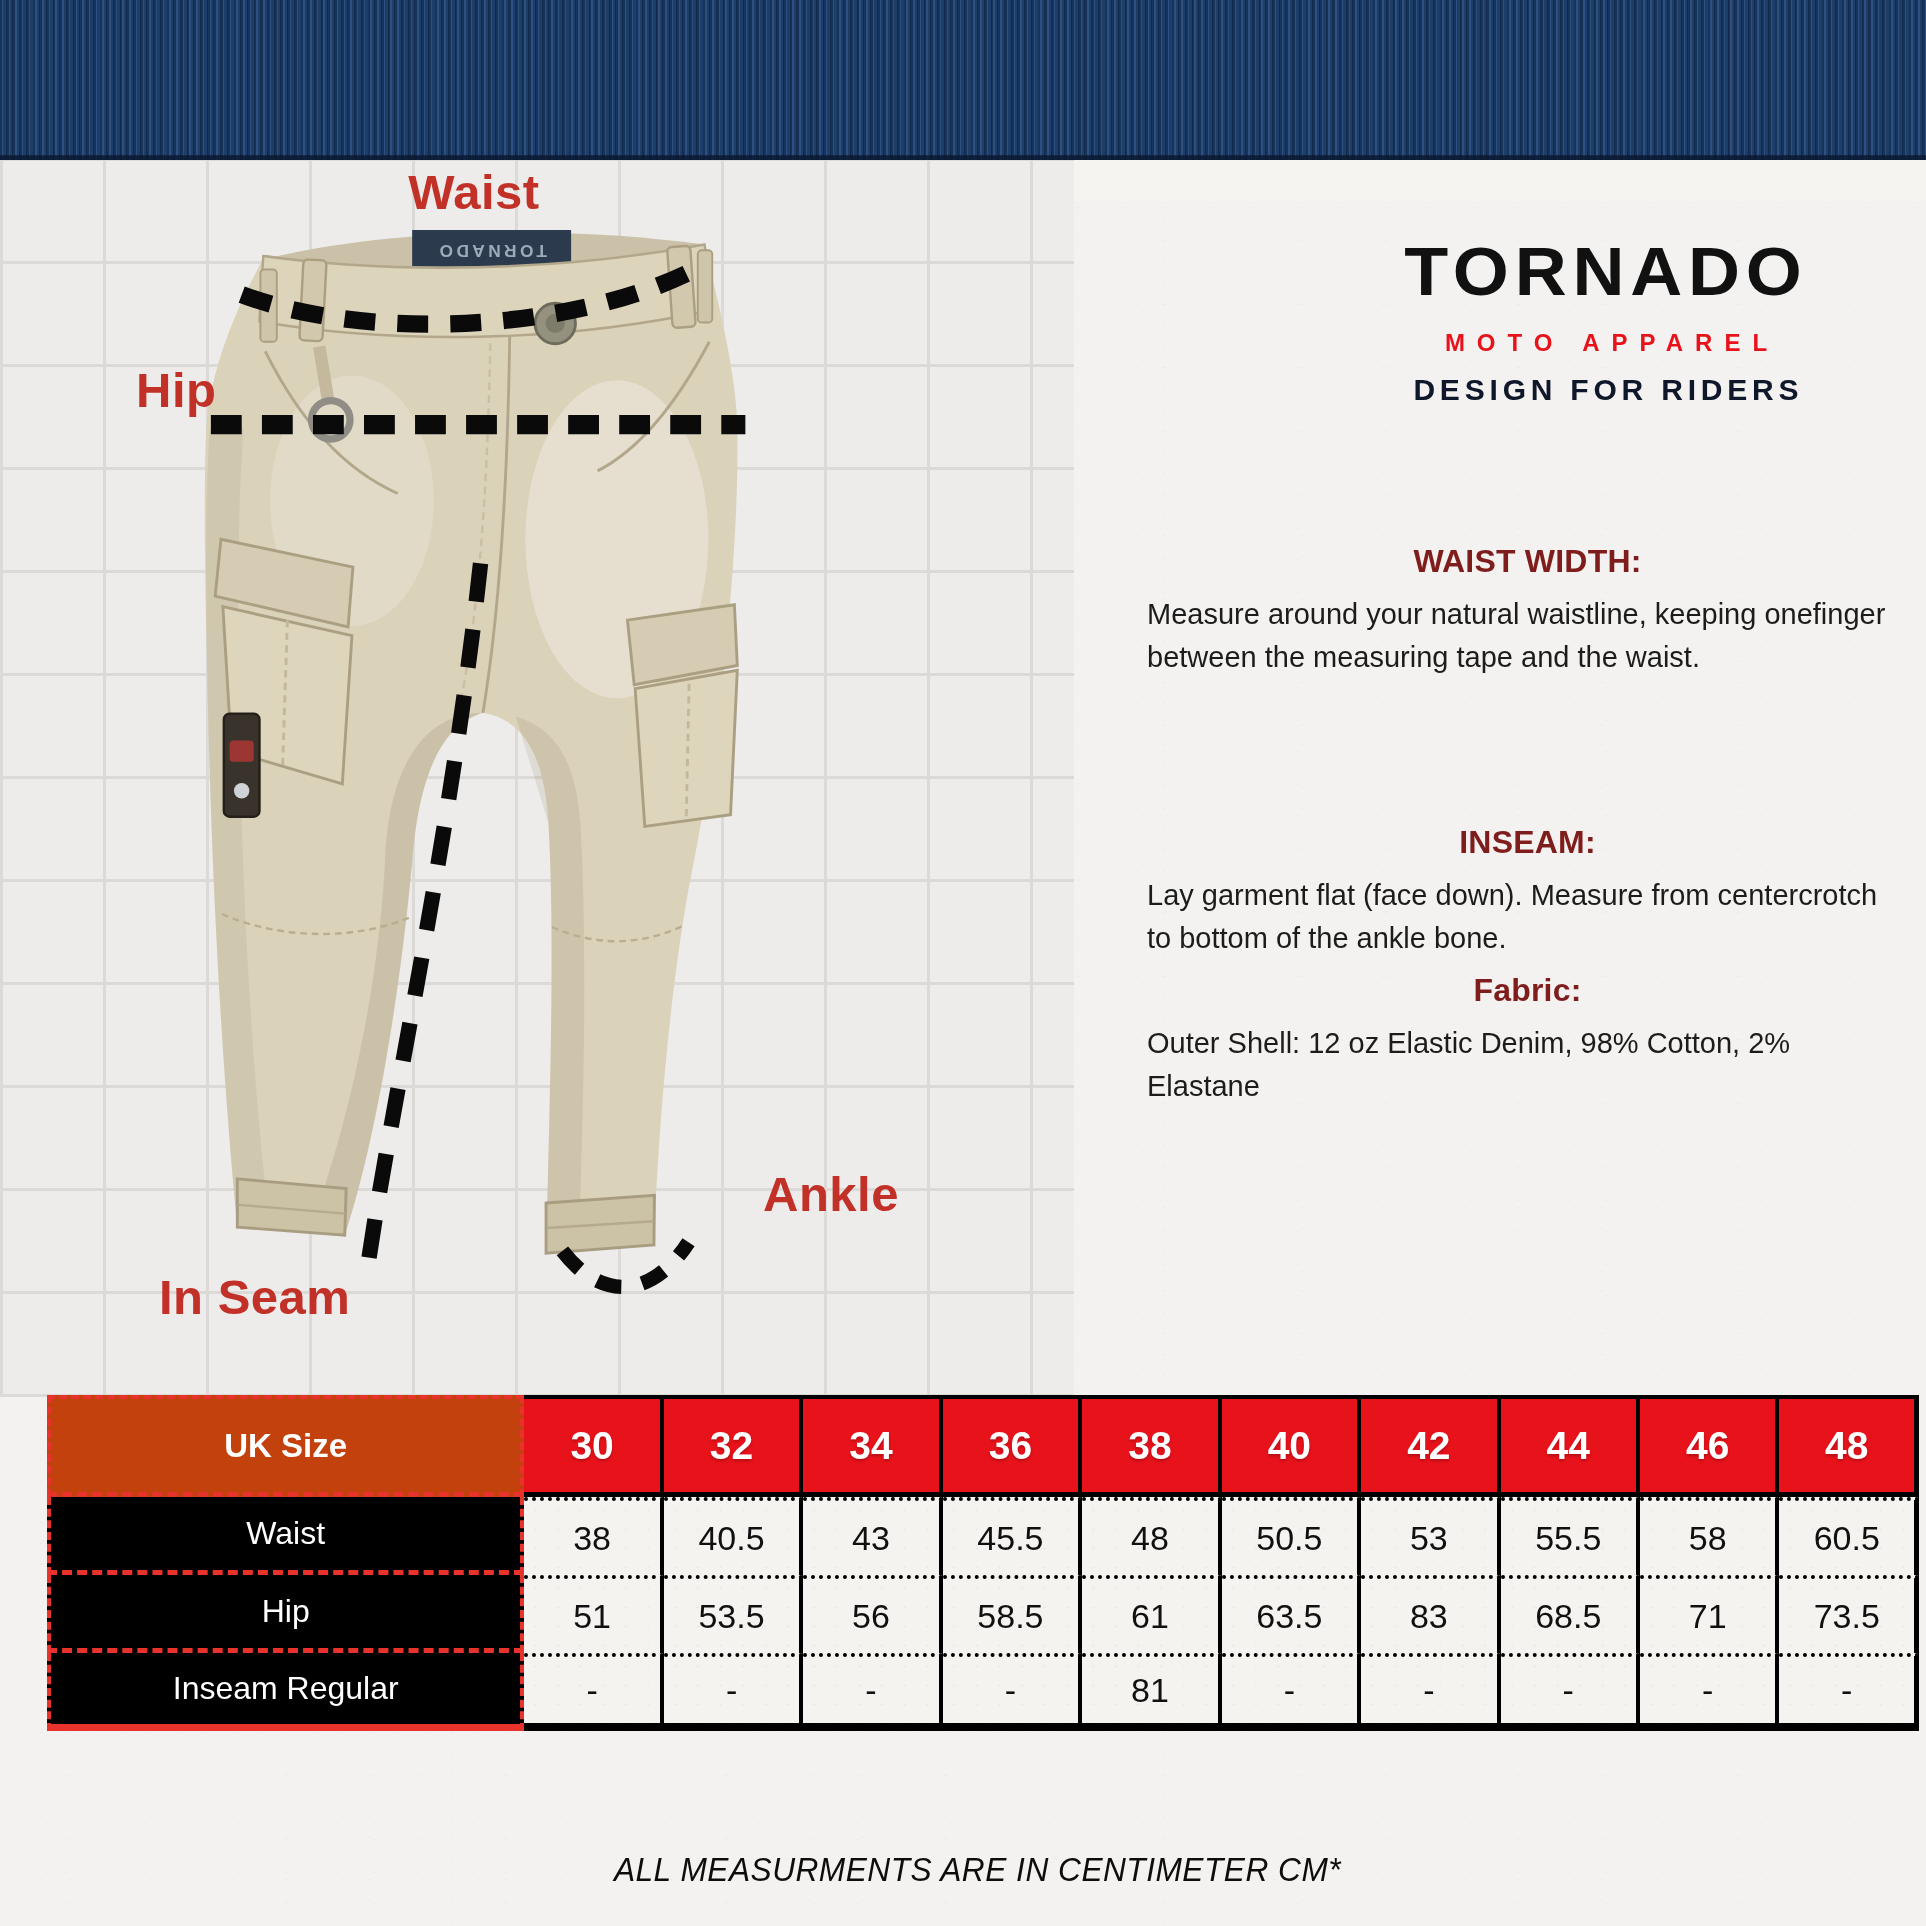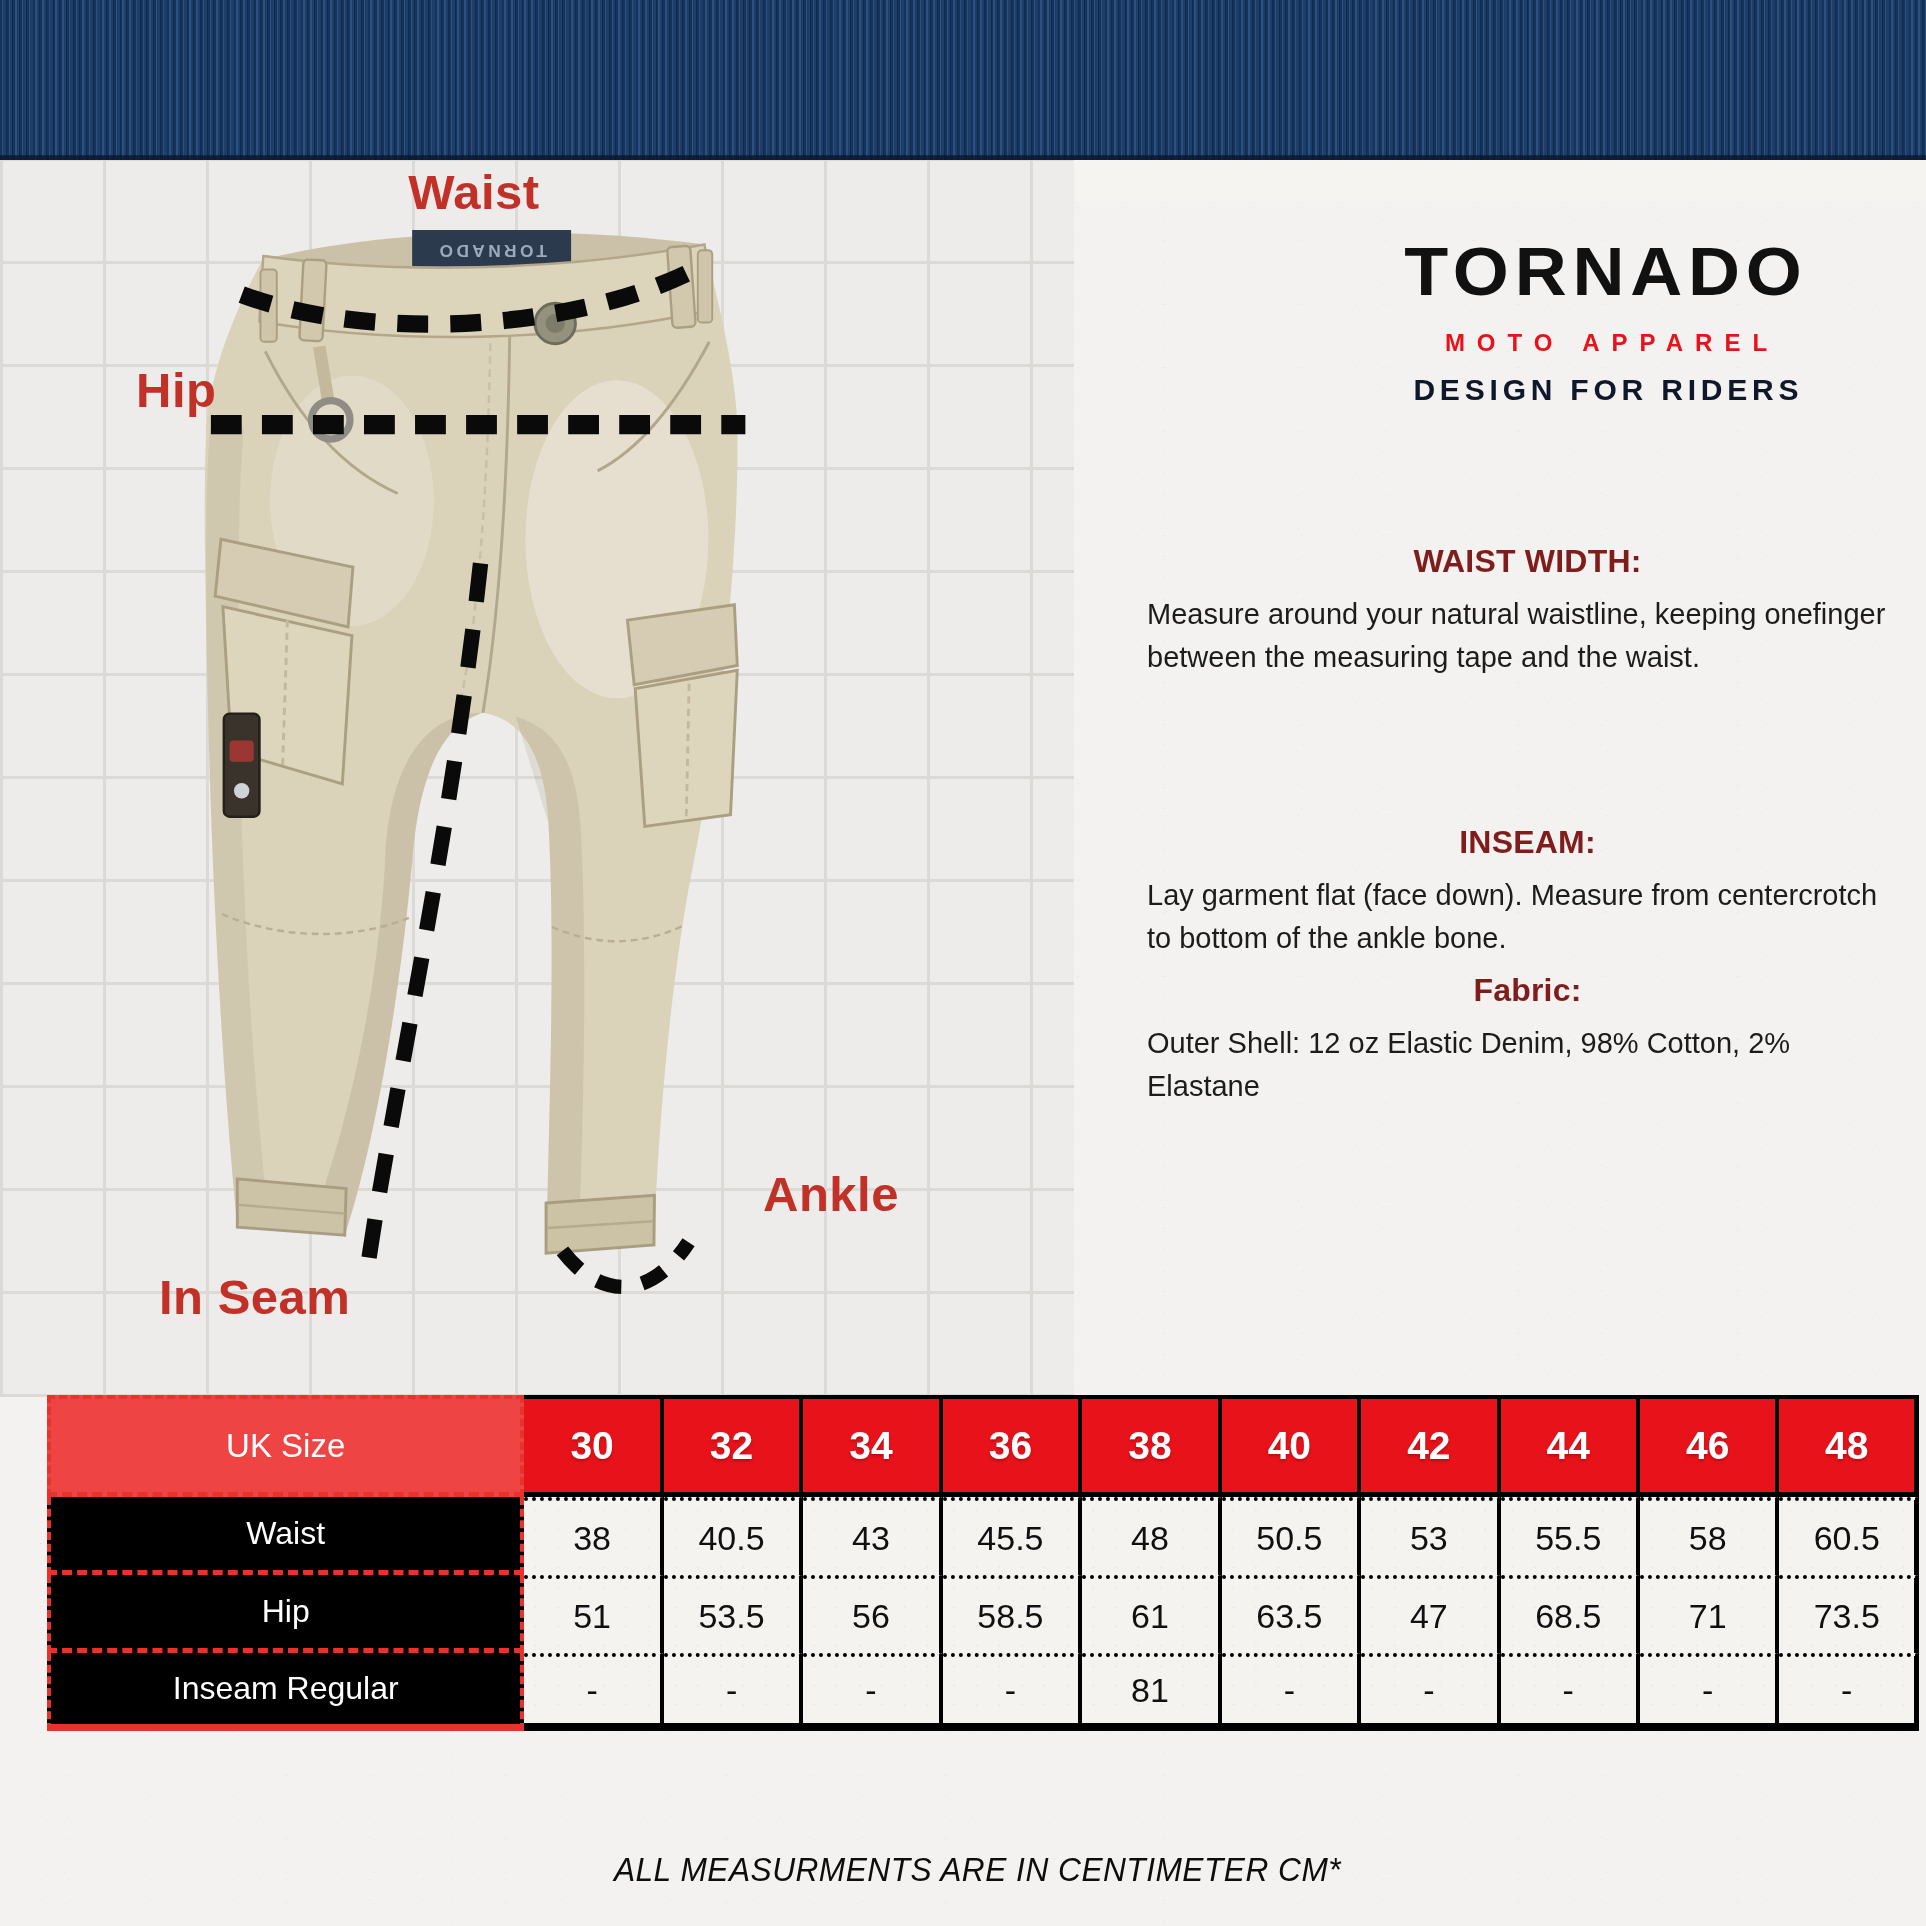--- a/index.html
+++ b/index.html
@@ -59,21 +59,21 @@
   .info{left:1147px;width:761px;}
   .info h3{margin:0 0 12.5px 0;font-size:32px;letter-spacing:0.2px;color:#7f1d1d;text-align:center;}
   .info p{margin:0;font-size:29px;line-height:1.5;color:#1c1c1c;}
 
   
   .table-wrap{left:47px;top:1395px;width:1872px;}
   table{border-collapse:separate;border-spacing:0;table-layout:fixed;width:100%;}
   thead tr{height:102px;} tbody tr{height:78px;}
   th,td{text-align:center;vertical-align:middle;padding:0;overflow:hidden;}
   .head-lbl{
-    background:#ef4444;color:#fff;font-size:33px;font-weight:normal;
+    background:#c2410c;color:#fff;font-size:33px;font-weight:bold;
     border-top:4.8px dashed var(--dashred);
     border-left:4.8px dashed var(--dashred);
     border-right:4.8px dashed var(--dashred);
     border-bottom:5.8px dashed var(--dashred);
   }
   .size{
     background:var(--red);color:#fff;font-weight:bold;font-size:39px;
     border-top:4.8px solid #000;border-right:4.8px solid #000;border-bottom:5.3px solid #000;
     text-shadow:0 2.4px 2.9px rgba(0,0,0,.22);
   }
@@ -251,21 +251,21 @@
           <td class="val">60.5</td>
         </tr>
         <tr>
           <th class="row-lbl">Hip</th>
           <td class="val">51</td>
           <td class="val">53.5</td>
           <td class="val">56</td>
           <td class="val">58.5</td>
           <td class="val">61</td>
           <td class="val">63.5</td>
-          <td class="val">47</td>
+          <td class="val">83</td>
           <td class="val">68.5</td>
           <td class="val">71</td>
           <td class="val">73.5</td>
         </tr>
         <tr>
           <th class="row-lbl last-lbl">Inseam Regular</th>
           <td class="val last-row">-</td>
           <td class="val last-row">-</td>
           <td class="val last-row">-</td>
           <td class="val last-row">-</td>

